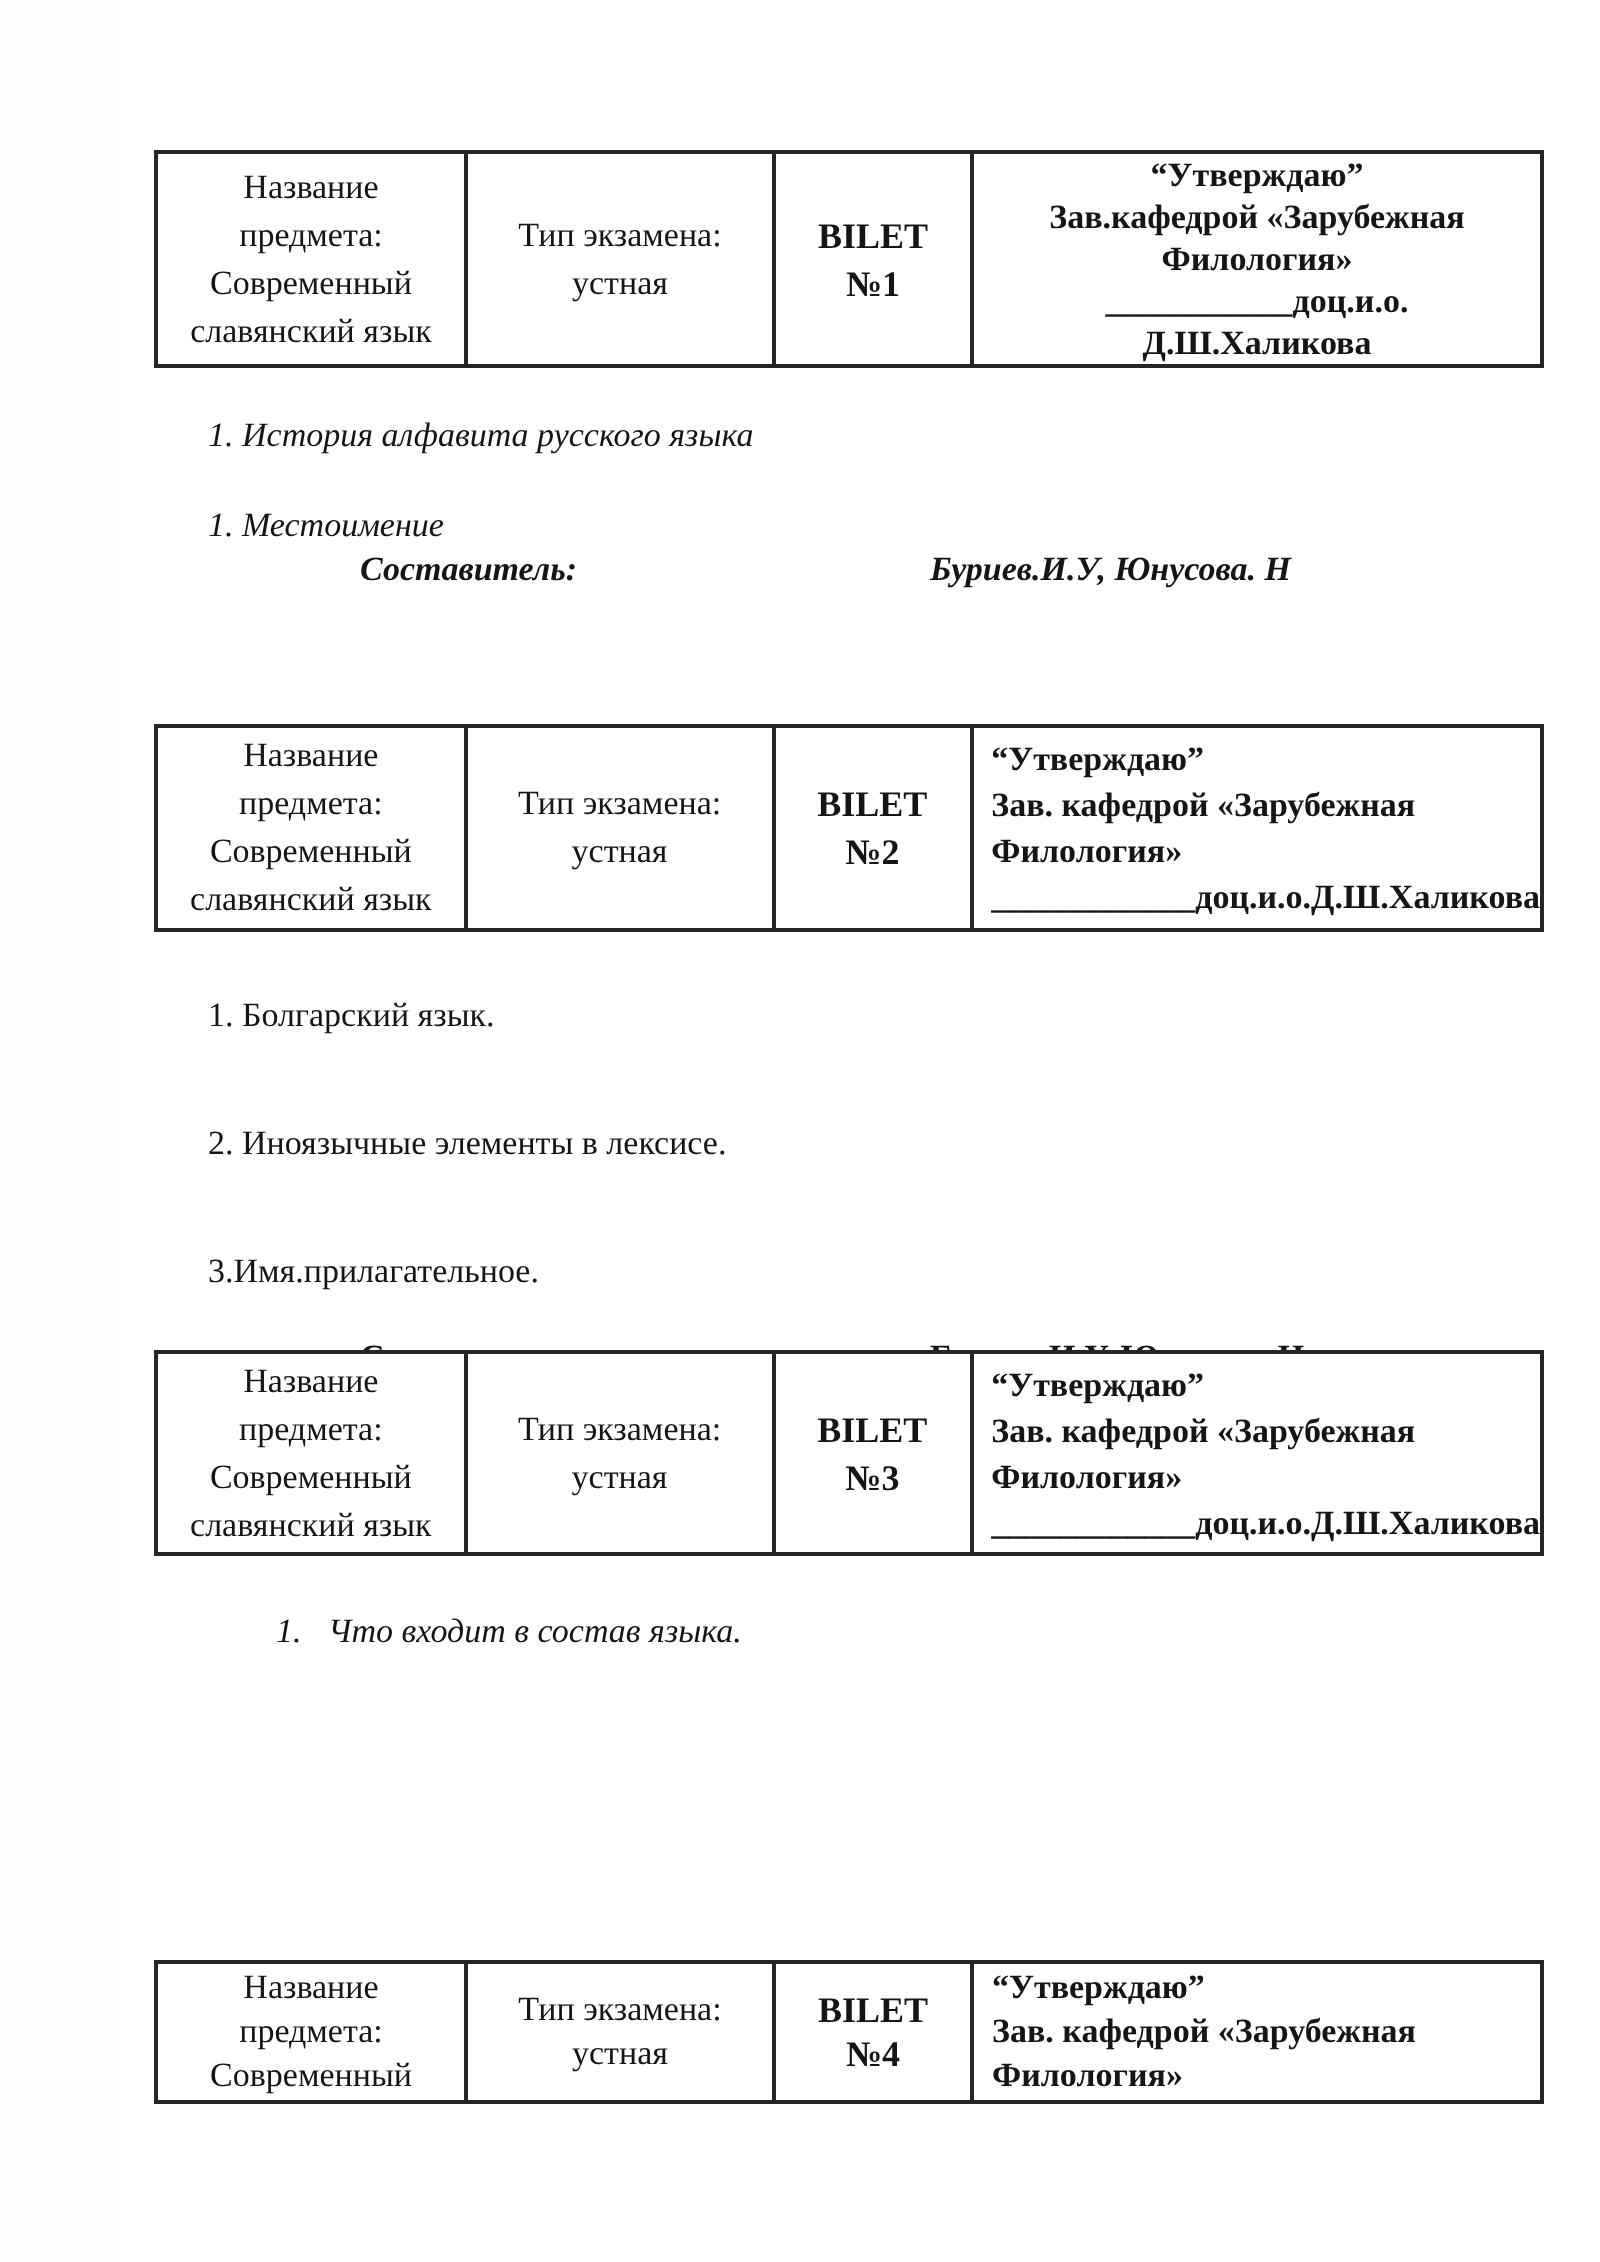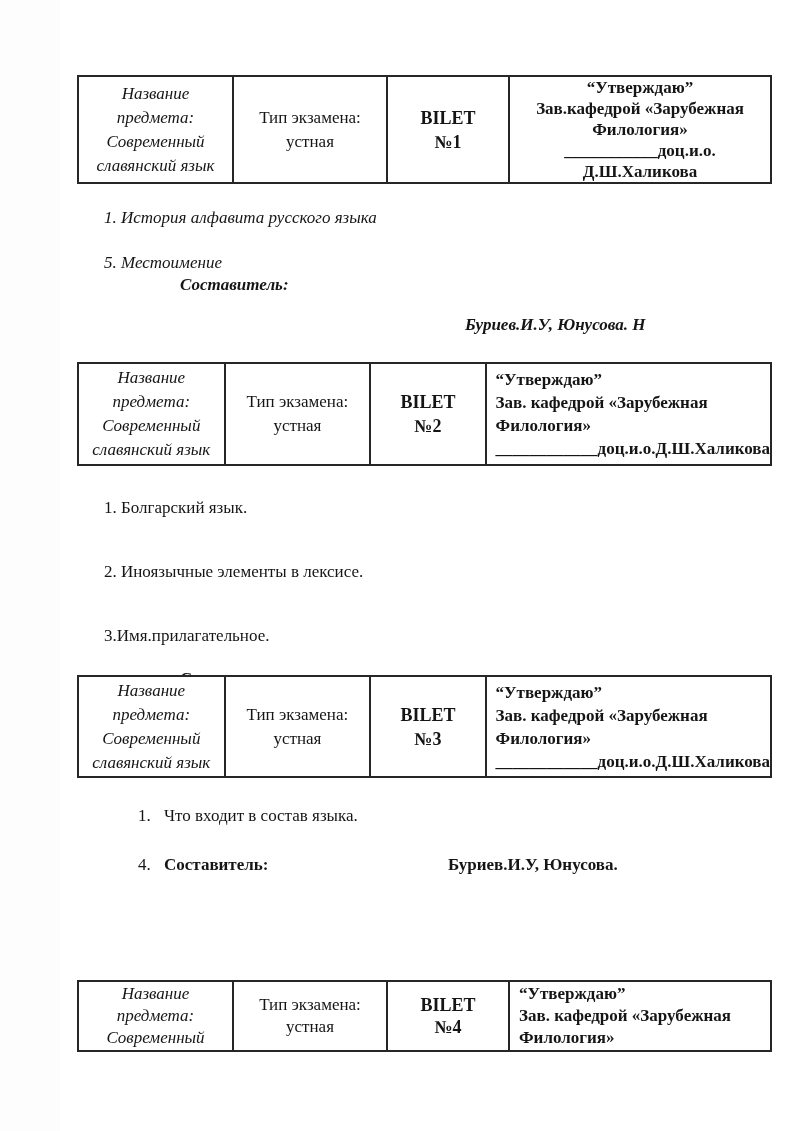--- a/index.html
+++ b/index.html
@@ -13,47 +13,47 @@
   
   .tbl {
     position:absolute; left:77px; width:695px; box-sizing:border-box;
     display:flex; border:2px solid #262626; background:#fff;
   }
   .cell {
     box-sizing:border-box; display:flex; flex-direction:column;
     justify-content:center; align-items:center; text-align:center;
     white-space:pre-line; font-size:17px; line-height:24px;
   }
-  .c1 { width:153px;font-style:italic; }
+  .c1 { width:153px; }
   .c2 { width:154px; border-left:2px solid #262626; }
-  .c3 { width:122px;  border-left:2px solid #262626; font-weight:bold; font-size:18px; }
+  .c3 { width:99px;  border-left:2px solid #262626; font-weight:bold; font-size:18px; }
   .c4 { flex:1; border-left:2px solid #262626; font-weight:bold;
         align-items:flex-start; text-align:left; padding-left:9px; line-height:23px; }
   .t1 .c4 { align-items:center; text-align:center; padding-left:0; line-height:21px; }
   #t1 { top:75px;  height:109px; }
   #t2 { top:362px; height:104px; }
   #t3 { top:675px; height:103px; }
   #t4 { top:980px; height:72px; }
   #t4 .cell { line-height:22px; }
 
   
   .list { position:absolute; left:104px; width:660px; font-size:17px; line-height:22px; }
   #list1 { top:207px;font-style:italic; }
   #list2 { top:497px; }
-  #list3 { top:805px; left:138px; }
+  #list3 { top:805px; left:138px;font-style:italic; }
   #list1 .q + .q { margin-top:23px; }
   #list2 .q + .q { margin-top:42px; }
   #list3 .q + .q { margin-top:5px;  }
   #list1 .composer { margin-top:0;    }
   #list2 .composer { margin-top:21px; }
   #list3 .composer3 { margin-top:27px; }
 
   .composer { position:relative; font-weight:bold; }
   .clabel  { margin-left:76px; }
-  .cnames  { position:absolute; left:361px; top:0;margin-top:40px; }
+  .cnames  { position:absolute; left:361px; top:0; }
 
   .qnum { display:inline-block; width:26px; }
   .composer3 { position:relative; }
   .clabel3 { font-weight:bold; }
   .cnames3 { position:absolute; left:310px; top:0; font-weight:bold; }
 </style>
 </head>
 <body>
 
 <div class="scan-edge"></div>
@@ -69,21 +69,21 @@
 №1</div>
   <div class="cell c4">“Утверждаю”
 Зав.кафедрой «Зарубежная
 Филология»
 ___________доц.и.о.
 Д.Ш.Халикова</div>
 </div>
 
 <div class="list" id="list1">
   <div class="q">1. История алфавита русского языка</div>
-  <div class="q">5. Местоимение</div>
+  <div class="q">1. Местоимение</div>
   <div class="composer">
     <span class="clabel">Составитель:</span>
     <span class="cnames">Буриев.И.У, Юнусова. Н</span>
   </div>
 </div>
 
 <div class="tbl" id="t2">
   <div class="cell c1">Название
 предмета:
 Современный
@@ -120,24 +120,20 @@
   <div class="cell c4">“Утверждаю”
 Зав. кафедрой «Зарубежная
 Филология»
 ____________доц.и.о.Д.Ш.Халикова</div>
 </div>
 
 <div class="list" id="list3">
   <div class="q">
     <span class="qnum">1.</span><span class="qtext">Что входит в состав языка.</span>
   </div>
-  <div class="composer3">
-    <span class="qnum">4.</span><span class="clabel3">Составитель:</span>
-    <span class="cnames3">Буриев.И.У, Юнусова.</span>
-  </div>
 </div>
 
 <div class="tbl" id="t4">
   <div class="cell c1">Название
 предмета:
 Современный</div>
   <div class="cell c2">Тип экзамена:
 устная</div>
   <div class="cell c3">BILET
 №4</div>

